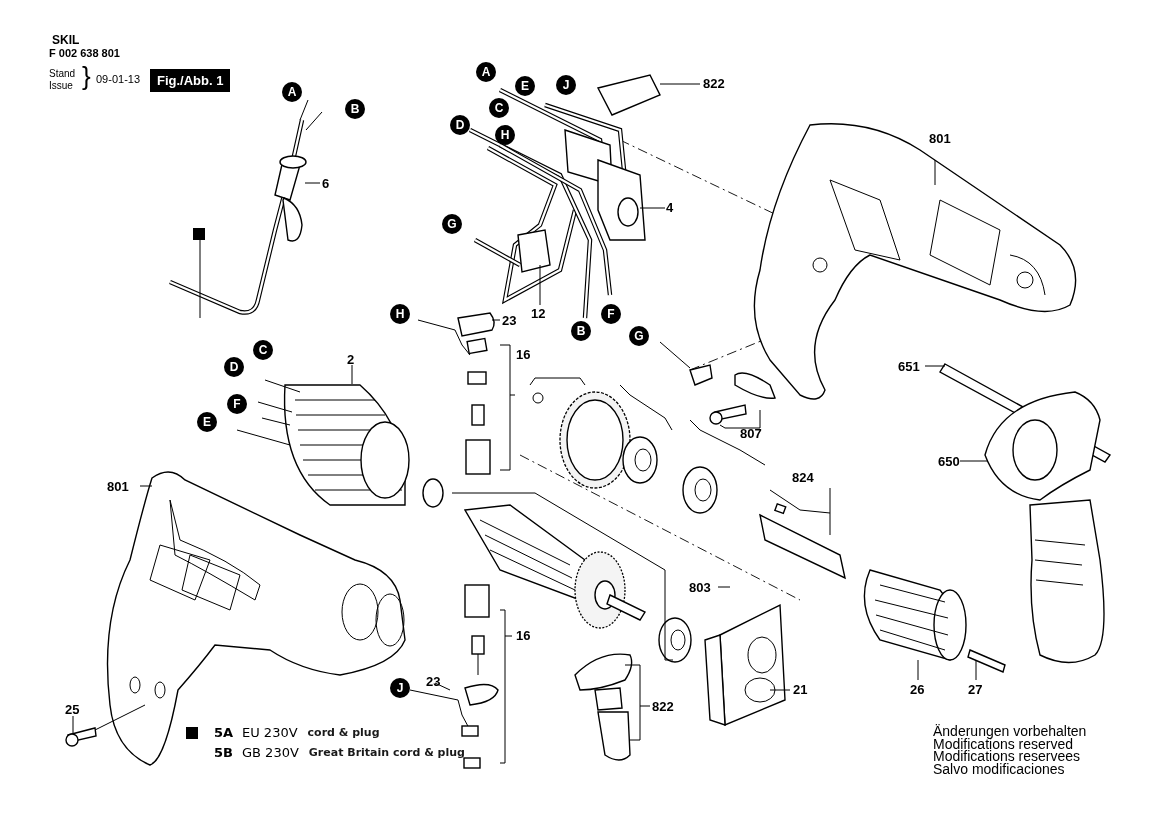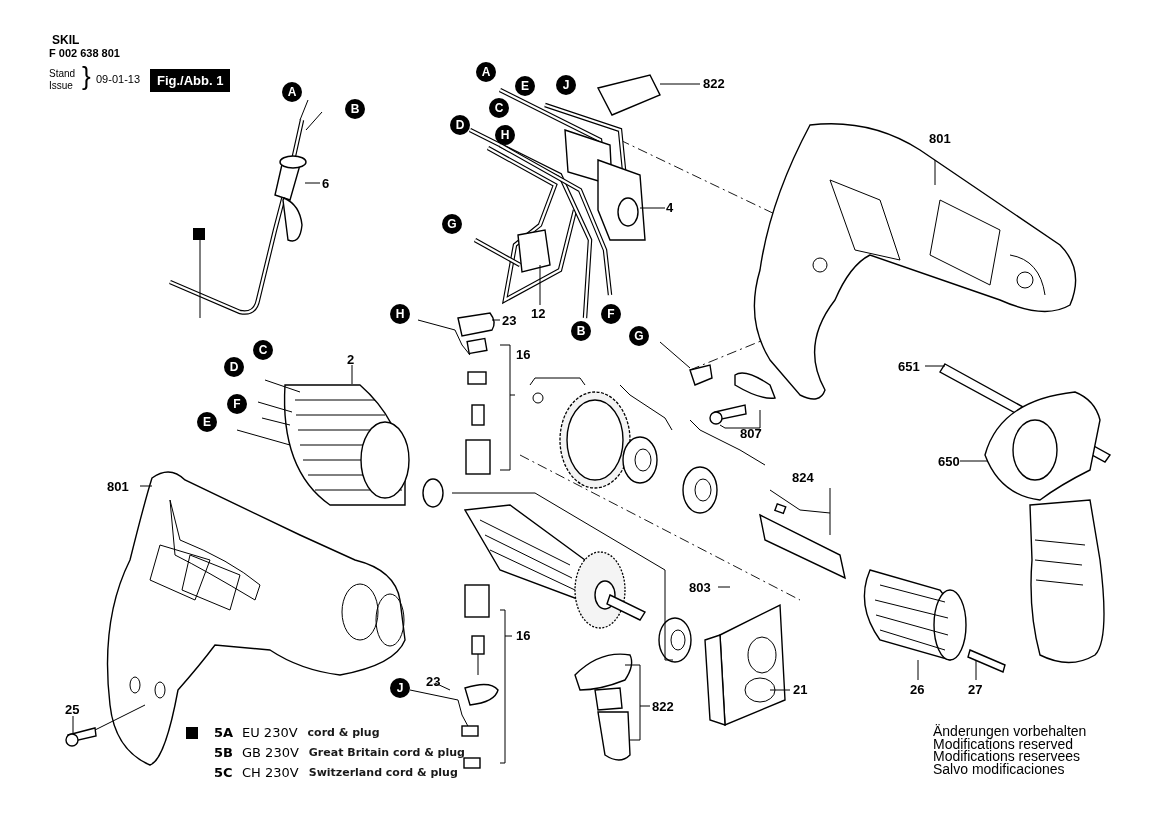--- a/index.html
+++ b/index.html
@@ -318,26 +318,20 @@
     <span class="legend-code">5A</span>
     <span class="legend-volt">EU 230V</span>
     <span class="legend-desc">cord &amp; plug</span>
   </div>
   <div class="legend-row">
     <span class="legend-sp"></span>
     <span class="legend-code">5B</span>
     <span class="legend-volt">GB 230V</span>
     <span class="legend-desc">Great Britain cord &amp; plug</span>
   </div>
-  <div class="legend-row">
-    <span class="legend-sp"></span>
-    <span class="legend-code">5C</span>
-    <span class="legend-volt">CH 230V</span>
-    <span class="legend-desc">Switzerland cord &amp; plug</span>
-  </div>
 </div>
 
 <div class="abs note">
   <div>Änderungen vorbehalten</div>
   <div>Modifications reserved</div>
   <div>Modifications reservees</div>
   <div>Salvo modificaciones</div>
 </div>
 
 </body></html>

